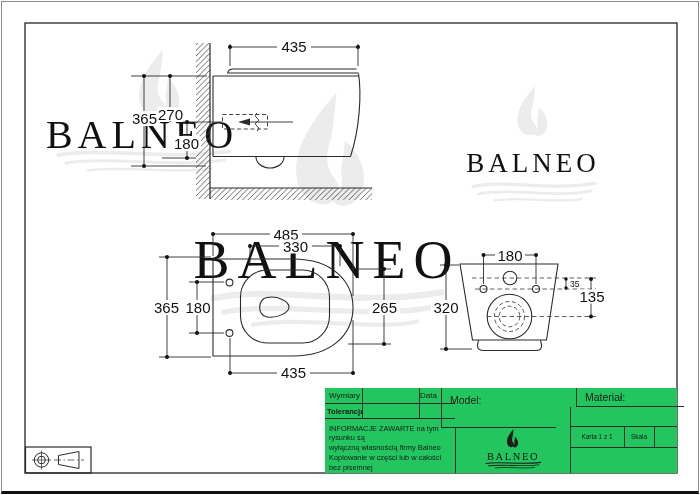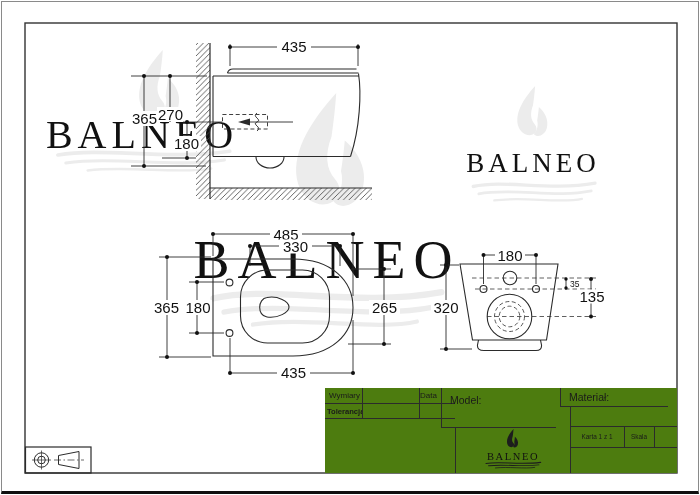--- a/index.html
+++ b/index.html
@@ -5,21 +5,21 @@
   html,body{margin:0;padding:0;background:#fff;}
   .sheet{position:relative;width:700px;height:495px;background:#fff;overflow:hidden;
          font-family:"Liberation Sans",sans-serif;color:#1a1a1a;}
   .paper-edge{position:absolute;left:1px;top:1px;right:1px;bottom:1px;
               border:1px solid #8a8a8a;border-bottom:3px solid #101010;}
   svg text{font-family:"Liberation Sans",sans-serif;fill:#111;}
   svg text.dim{font-size:15px;}
   svg text.dim-small{font-size:8.5px;}
   svg text.wm{font-family:"Liberation Serif","DejaVu Serif",serif;}
   
-  .tblock{position:absolute;left:325px;top:388px;width:352px;height:85px;background:#4d7c0f;}
+  .tblock{position:absolute;left:325px;top:388px;width:352px;height:85px;background:#22c55e;}
   .tblock *{box-sizing:border-box;}
   .cell{position:absolute;border-color:#2b2b2b;border-style:solid;border-width:0;overflow:hidden;}
   .lbl8{font-size:8px;line-height:15px;padding-left:4px;}
   .ctr{text-align:left;}
   .info{font-size:7.4px;line-height:1.32;padding:5px 4px 0 4px;}
   .h10{font-size:10.5px;padding:6px 0 0 8px;}
   .tiny{font-size:6.4px;line-height:20px;text-align:center;}
   .logo-cell{display:flex;align-items:center;justify-content:center;}
 </style>
 </head>
@@ -197,34 +197,40 @@
   </svg>
 
   <div class="tblock">
 
     <div class="cell lbl8" style="left:0;top:0;width:38px;height:15.5px;border-right-width:1px;border-bottom-width:1px;">Wymiary</div>
     <div class="cell" style="left:38px;top:0;width:57px;height:15.5px;border-right-width:1px;border-bottom-width:1px;"></div>
     <div class="cell lbl8 ctr" style="left:95px;top:0;width:34.5px;height:15.5px;border-bottom-width:1px;padding-left:0;">Data</div>
     <div class="cell lbl8" style="left:0;top:15.5px;width:38px;height:15px;border-right-width:1px;border-bottom-width:1px;font-size:7.6px;padding-left:2px;font-weight:bold;">Tolerancja</div>
     <div class="cell" style="left:38px;top:15.5px;width:57px;height:15px;border-right-width:1px;border-bottom-width:1px;"></div>
     <div class="cell" style="left:95px;top:15.5px;width:34.5px;height:15px;border-bottom-width:1px;"></div>
+    <div class="cell info" style="left:0;top:30.5px;width:129.5px;height:54.5px;">
+      <div>INFORMACJE ZAWARTE na tym rysunku są</div>
+      <div>wyłączną własnością firmy Balneo</div>
+      <div>Kopiowanie w części lub w całości bez pisemnej</div>
+      <div>zgody firmy Balneo jest zabronione.</div>
+    </div>
 
     <div class="cell h10" style="left:116px;top:0;width:115px;height:39.5px;border-left-width:1px;border-bottom-width:1px;">Model:</div>
     <div class="cell logo-cell" style="left:129.5px;top:39.5px;width:115px;height:45.5px;border-left-width:1px;">
       <svg width="72" height="42" viewBox="0 0 72 42">
         <g fill="#1d1d1d">
           <use href="#flame" transform="translate(28,0) scale(0.155)"></use>
         </g>
         <text class="wm" x="36" y="31" font-size="10.5" letter-spacing="1.6" text-anchor="middle" fill="#1d1d1d">BALNEO</text>
         <g stroke="#1d1d1d" fill="none">
           <use href="#waves" transform="translate(9,33) scale(0.21,0.18)"></use>
         </g>
       </svg>
     </div>
 
-    <div class="cell h10" style="left:235px;top:0;width:107.5px;height:19px;border-left-width:1px;border-bottom-width:1px;padding-top:3px;">Materiał:</div>
+    <div class="cell h10" style="left:251px;top:0;width:107.5px;height:19px;border-left-width:1px;border-bottom-width:1px;padding-top:3px;">Materiał:</div>
     <div class="cell" style="left:244.5px;top:19px;width:107.5px;height:20px;border-left-width:1px;border-bottom-width:1px;"></div>
     <div class="cell tiny" style="left:244.5px;top:39px;width:55px;height:21px;border-left-width:1px;border-right-width:1px;border-bottom-width:1px;">Karta 1 z 1</div>
     <div class="cell tiny" style="left:299.5px;top:39px;width:30px;height:21px;border-right-width:1px;border-bottom-width:1px;">Skala</div>
     <div class="cell" style="left:329.5px;top:39px;width:22.5px;height:21px;border-bottom-width:1px;"></div>
     <div class="cell" style="left:244.5px;top:60px;width:107.5px;height:25px;border-left-width:1px;"></div>
   </div>
 </div>
 
 </body></html>

